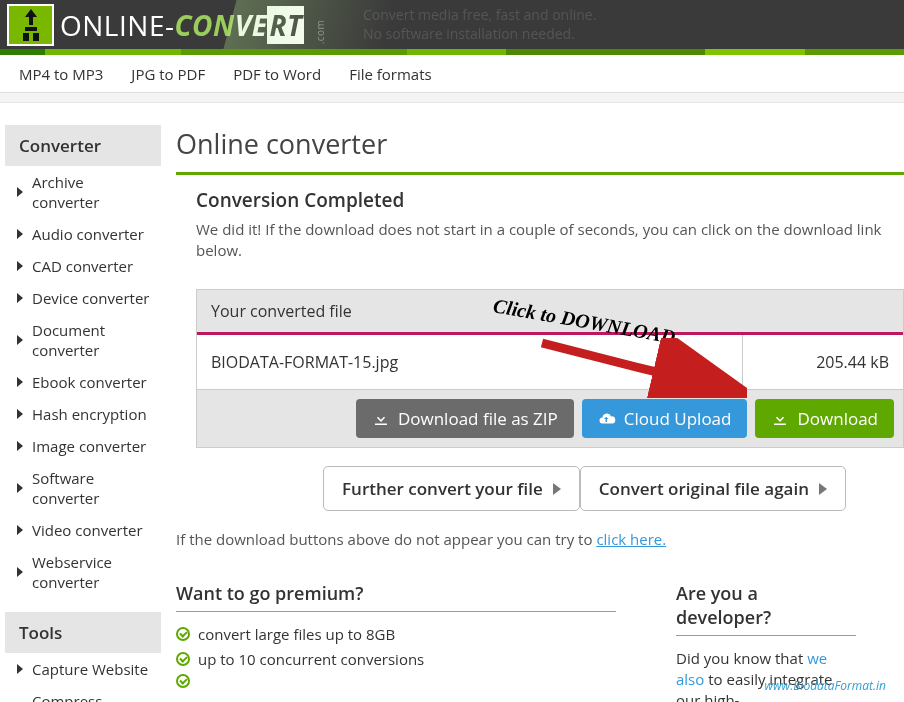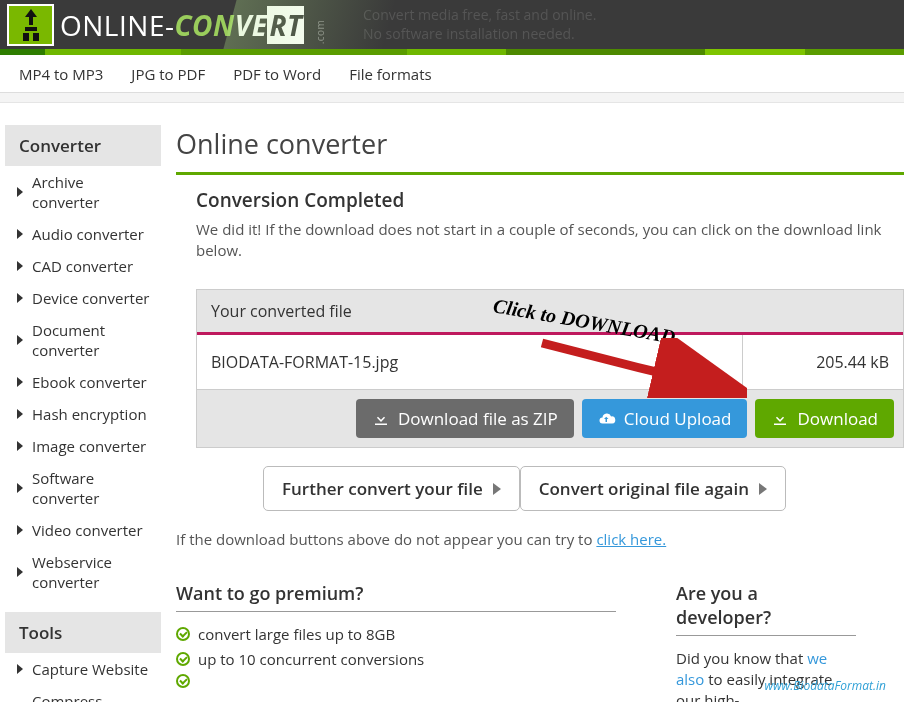--- a/index.html
+++ b/index.html
@@ -53,21 +53,21 @@
 .btn-grey { background: #6b6b6b; }
 .btn-green { background: #5fa800; }
 .btn svg { width: 18px; height: 18px; fill: #fff; }
 
 
 .click-annot { position: absolute; top: 20px; left: 295px; pointer-events: none; }
 .click-text { font-family: "Comic Sans MS", cursive; font-size: 20px; font-style: italic; font-weight: 700; color: #000; transform: rotate(10deg); }
 .click-arrow { position: absolute; top: 28px; left: 45px; }
 
 
-.secondary-row { display: flex; justify-content: center; margin: 18px 0 18px 20px; width: 650px; padding-left: 7px; }
+.secondary-row { display: flex; justify-content: flex-end; margin: 18px 0 18px 20px; width: 650px; padding-left: 7px; }
 .btn-outline { display: inline-flex; align-items: center; gap: 10px; padding: 10px 18px; border: 1px solid #bbb; border-radius: 5px; background: #fff; font-size: 17px; font-weight: 600; color: #333; cursor: pointer; }
 .btn-outline .chev { width: 0; height: 0; border-top: 6px solid transparent; border-bottom: 6px solid transparent; border-left: 8px solid #777; }
 
 .note { font-size: 15px; color: #555; margin-bottom: 32px; }
 .note a { color: #3598db; text-decoration: underline; }
 
 
 .cols { display: flex; gap: 60px; }
 .col { }
 .col-head { font-size: 18px; font-weight: 600; color: #333; border-bottom: 1px solid #999; padding-bottom: 6px; margin-bottom: 12px; }

